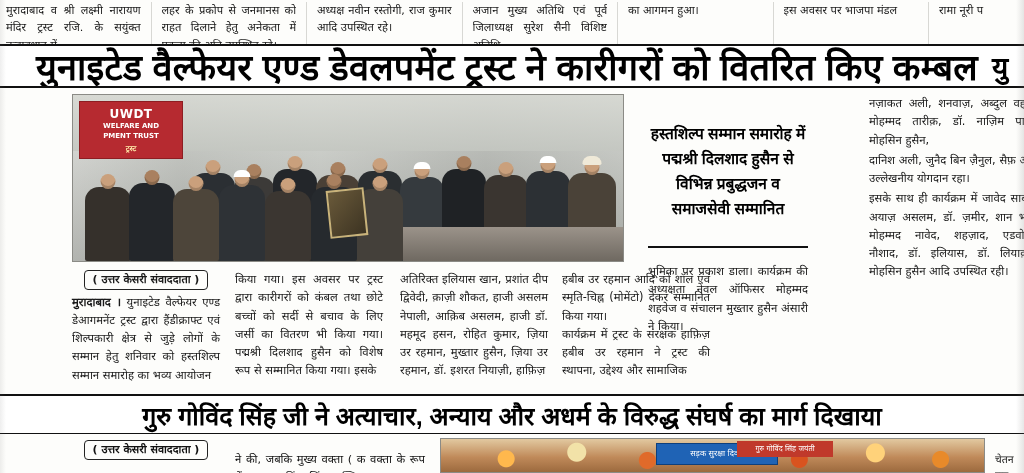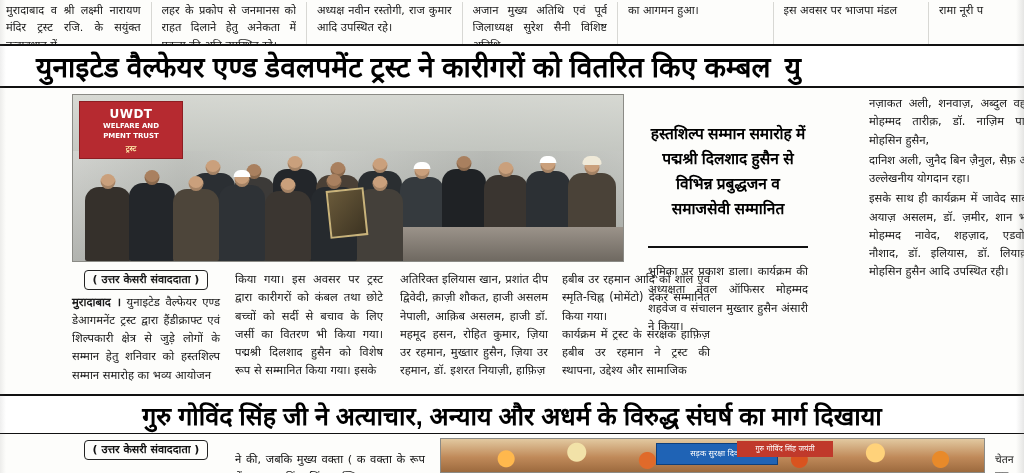--- a/index.html
+++ b/index.html
@@ -64,21 +64,21 @@
     border-top: 2px solid #111;
     border-bottom: 2px solid #111;
     box-sizing: border-box;
     display: flex;
     align-items: center;
     overflow: hidden;
     background: #fff;
   }
   .headline {
     font-family: "Liberation Sans", sans-serif;
-    font-size: 28px;
+    font-size: 36px;
     font-weight: bold;
     letter-spacing: 0.2px;
     white-space: nowrap;
     padding-left: 36px;
     color: #000;
   }
   .headline-tail {
     font-family: "Liberation Sans", sans-serif;
     font-size: 28px;
     font-weight: bold;

